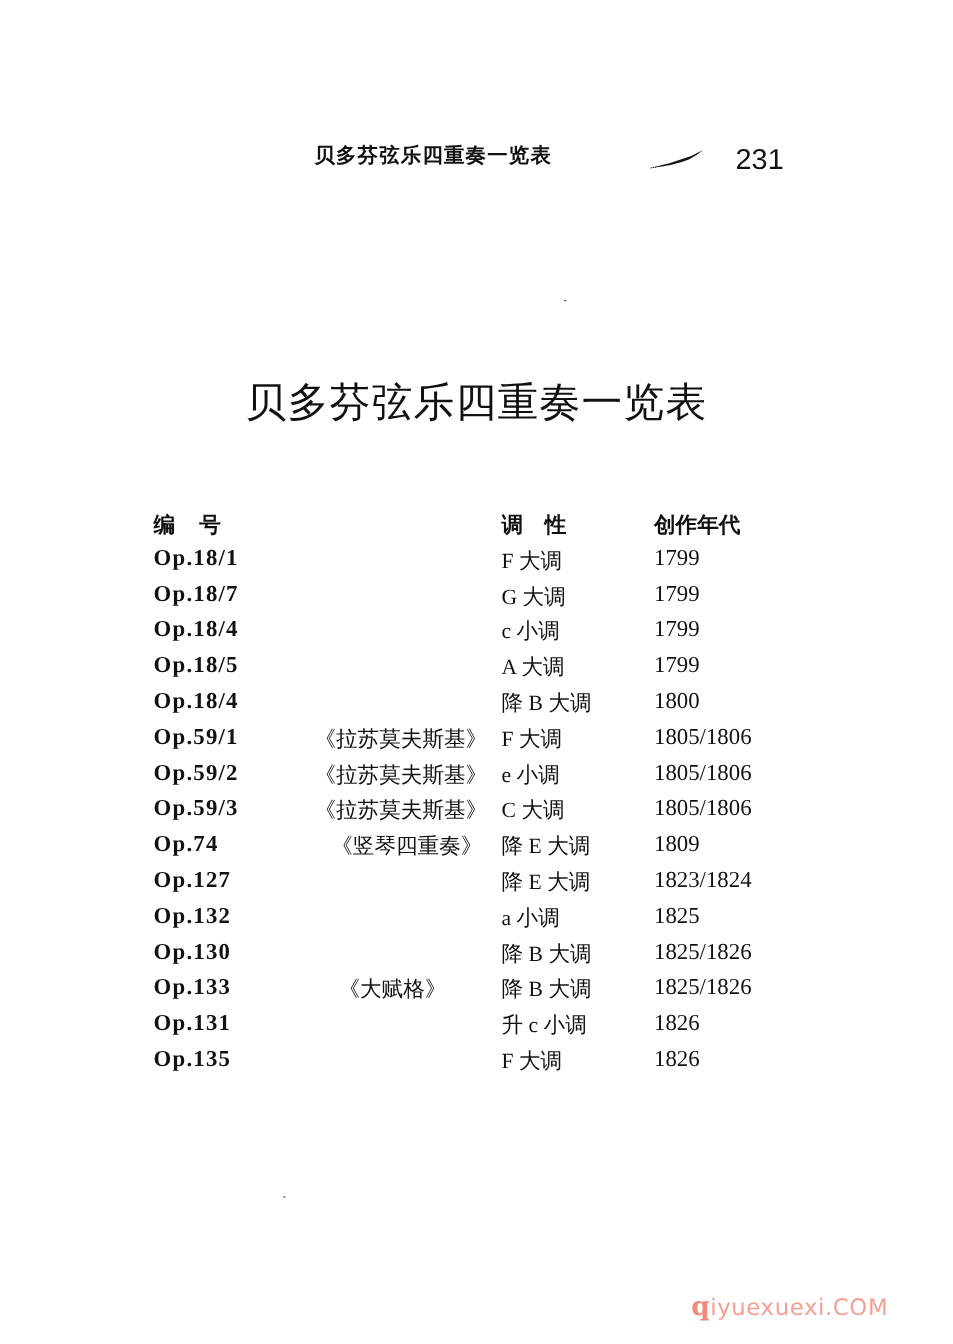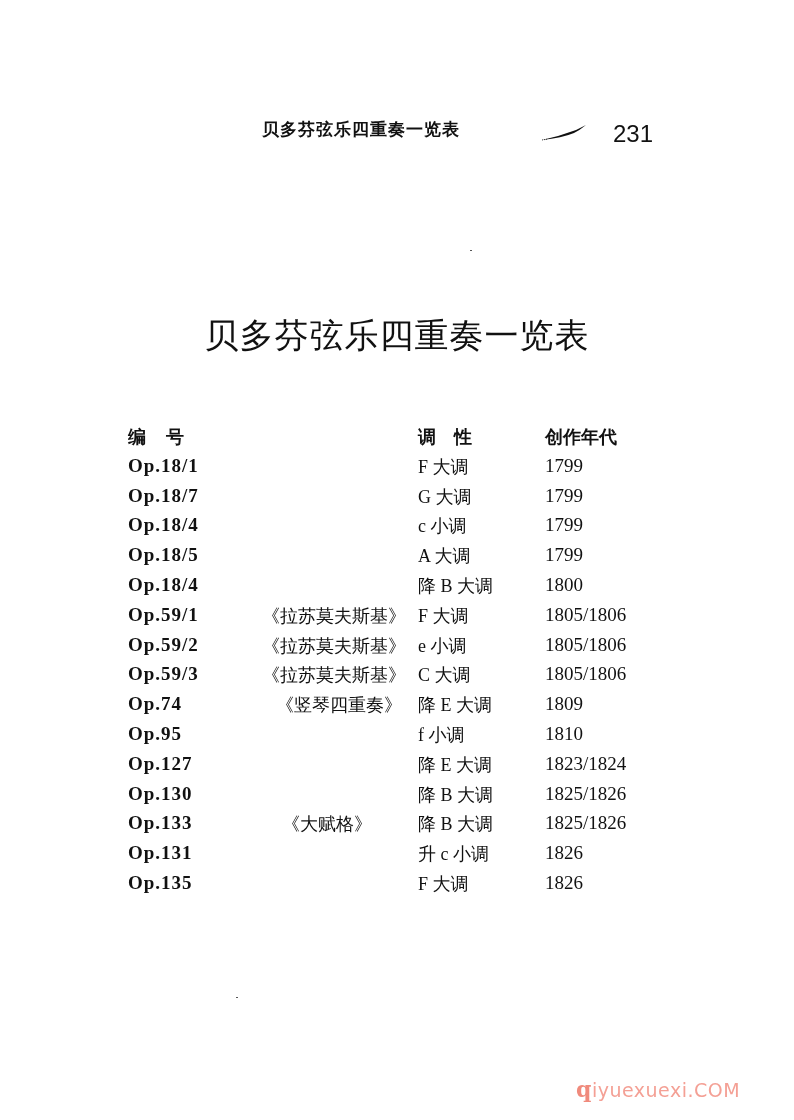--- a/index.html
+++ b/index.html
@@ -89,30 +89,30 @@
         <span class="c-key">C 大调</span>
         <span class="c-year">1805/1806</span>
       </div>
       <div class="row">
         <span class="c-op">Op.74</span>
         <span class="c-name" style="left: 100px; font-family: Liberation Mono, monospace;">《竖琴四重奏》</span>
         <span class="c-key">降 E 大调</span>
         <span class="c-year">1809</span>
       </div>
       <div class="row">
-        <span class="c-op">Op.95</span>
-        <span class="c-name"></span>
-        <span class="c-key">f 小调</span>
-        <span class="c-year">1810</span>
-      </div>
-      <div class="row">
         <span class="c-op">Op.127</span>
         <span class="c-name"></span>
         <span class="c-key">降 E 大调</span>
         <span class="c-year">1823/1824</span>
+      </div>
+      <div class="row">
+        <span class="c-op">Op.132</span>
+        <span class="c-name"></span>
+        <span class="c-key">a 小调</span>
+        <span class="c-year">1825</span>
       </div>
       <div class="row">
         <span class="c-op">Op.130</span>
         <span class="c-name"></span>
         <span class="c-key">降 B 大调</span>
         <span class="c-year">1825/1826</span>
       </div>
       <div class="row">
         <span class="c-op">Op.133</span>
         <span class="c-name" style="left: 106px;">《大赋格》</span>

